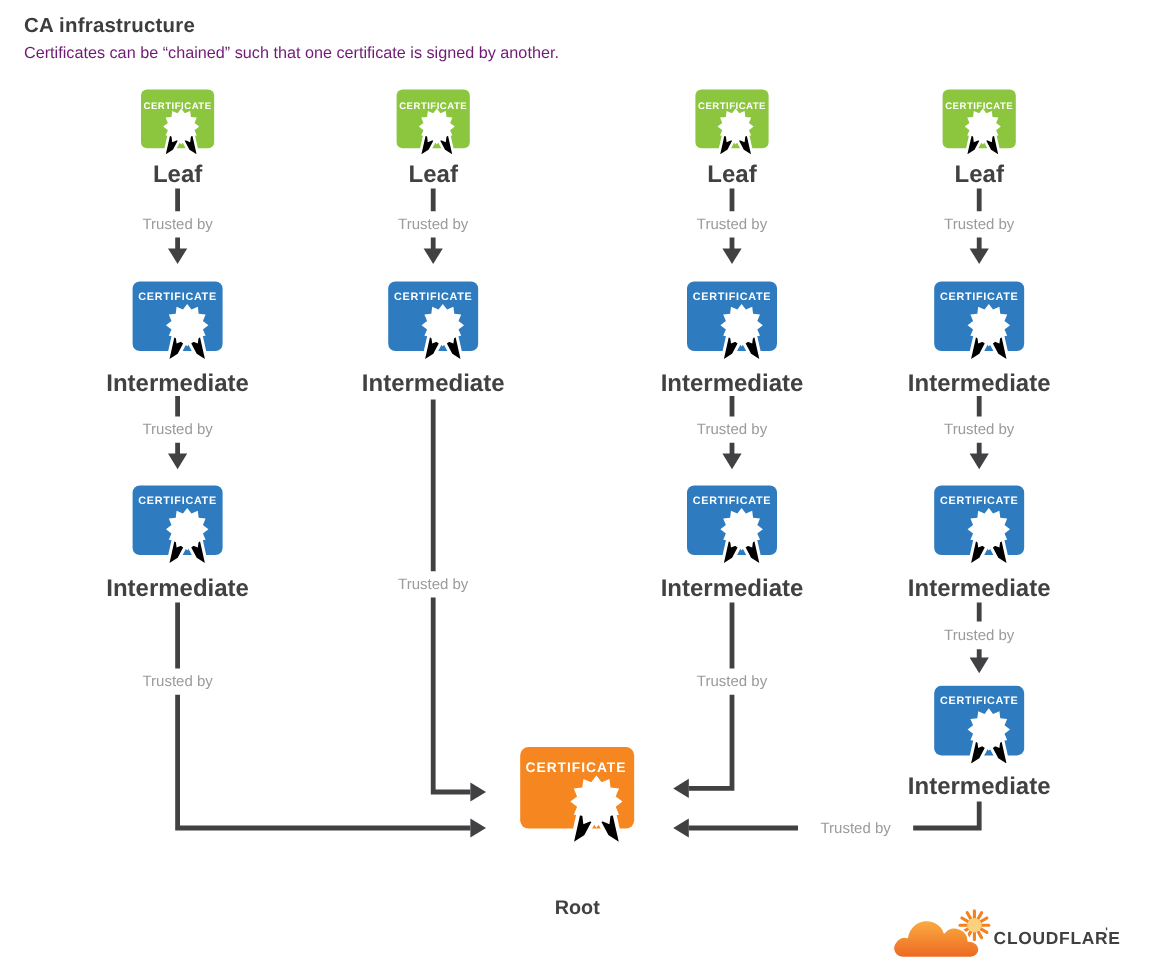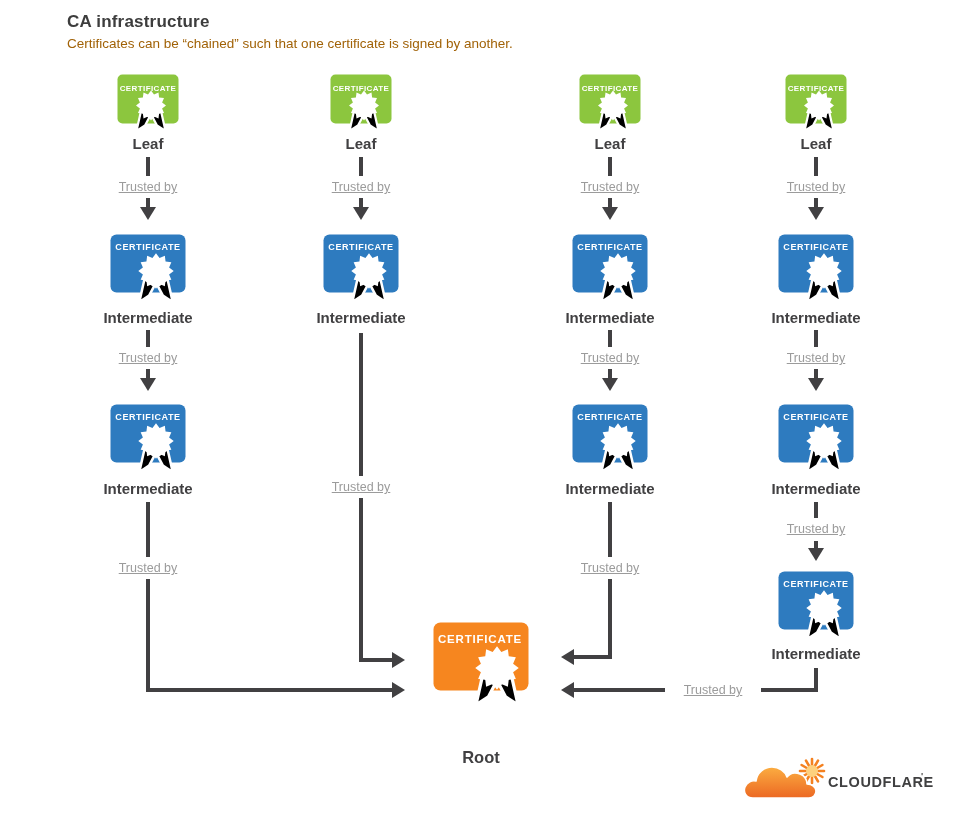--- a/index.html
+++ b/index.html
@@ -1,45 +1,45 @@
 <!DOCTYPE html>
 <html style="--leaf-green: #8cc63e; --intermediate-blue: #2e7bbf; --root-orange: #f6861f; --connector-gray: #414042; --label-dark: #414042; --muted-gray: #9b9b9b; --logo-orange: #f48120;"><head>
 <meta charset="utf-8">
 <style>
   html,body{margin:0;padding:0;background:#ffffff;}
   .canvas{
     position:relative;width:960px;height:815px;background:#fff;overflow:hidden;
     font-family:"Liberation Sans",sans-serif;
   }
-  .hdr{position:absolute;left:20px;top:12px;margin-left:47px;}
+  .hdr{position:absolute;left:20px;top:12px;}
   .hdr h1{
     margin:0;font-size:17px;font-weight:bold;color:#3d3d3d;letter-spacing:0.2px;
   }
   .hdr p{
-    margin:4px 0 0 0;font-size:13.5px;color:#a16207;
+    margin:4px 0 0 0;font-size:13.5px;color:#701a75;
   }
   .connectors{position:absolute;left:0;top:0;}
   .cline{stroke:var(--connector-gray,#414042);stroke-width:4;fill:none;}
   .ctip{fill:var(--connector-gray,#414042);stroke:none;}
   .tb{
     position:absolute;width:96px;margin-left:-48px;text-align:center;
-    font-size:12.5px;color:var(--muted-gray,#9b9b9b);background:#fff;line-height:14px;text-decoration:underline;
+    font-size:12.5px;color:var(--muted-gray,#9b9b9b);background:#fff;line-height:14px;
   }
   .node{position:absolute;}
   .cert-leaf{color:var(--leaf-green,#8cc63e);}
   .cert-int{color:var(--intermediate-blue,#2e7bbf);}
   .cert-root{color:var(--root-orange,#f6861f);}
   .cert-rect{fill:currentColor;}
   .cert-title{
     fill:#ffffff;font-weight:bold;font-family:"Liberation Sans",sans-serif;
     text-anchor:middle;
   }
   .node-label{
     position:absolute;width:170px;margin-left:-85px;text-align:center;
-    font-weight:bold;font-size:15px;color:var(--label-dark,#414042);
+    font-weight:bold;font-size:20px;color:var(--label-dark,#414042);
   }
   .root-label{font-size:16.5px;}
   .logo{position:absolute;left:738px;top:756px;}
   .logo-word{
     font-family:"Liberation Sans",sans-serif;font-weight:bold;
     fill:#404041;letter-spacing:0.6px;
   }
 </style>
 </head>
 <body>

